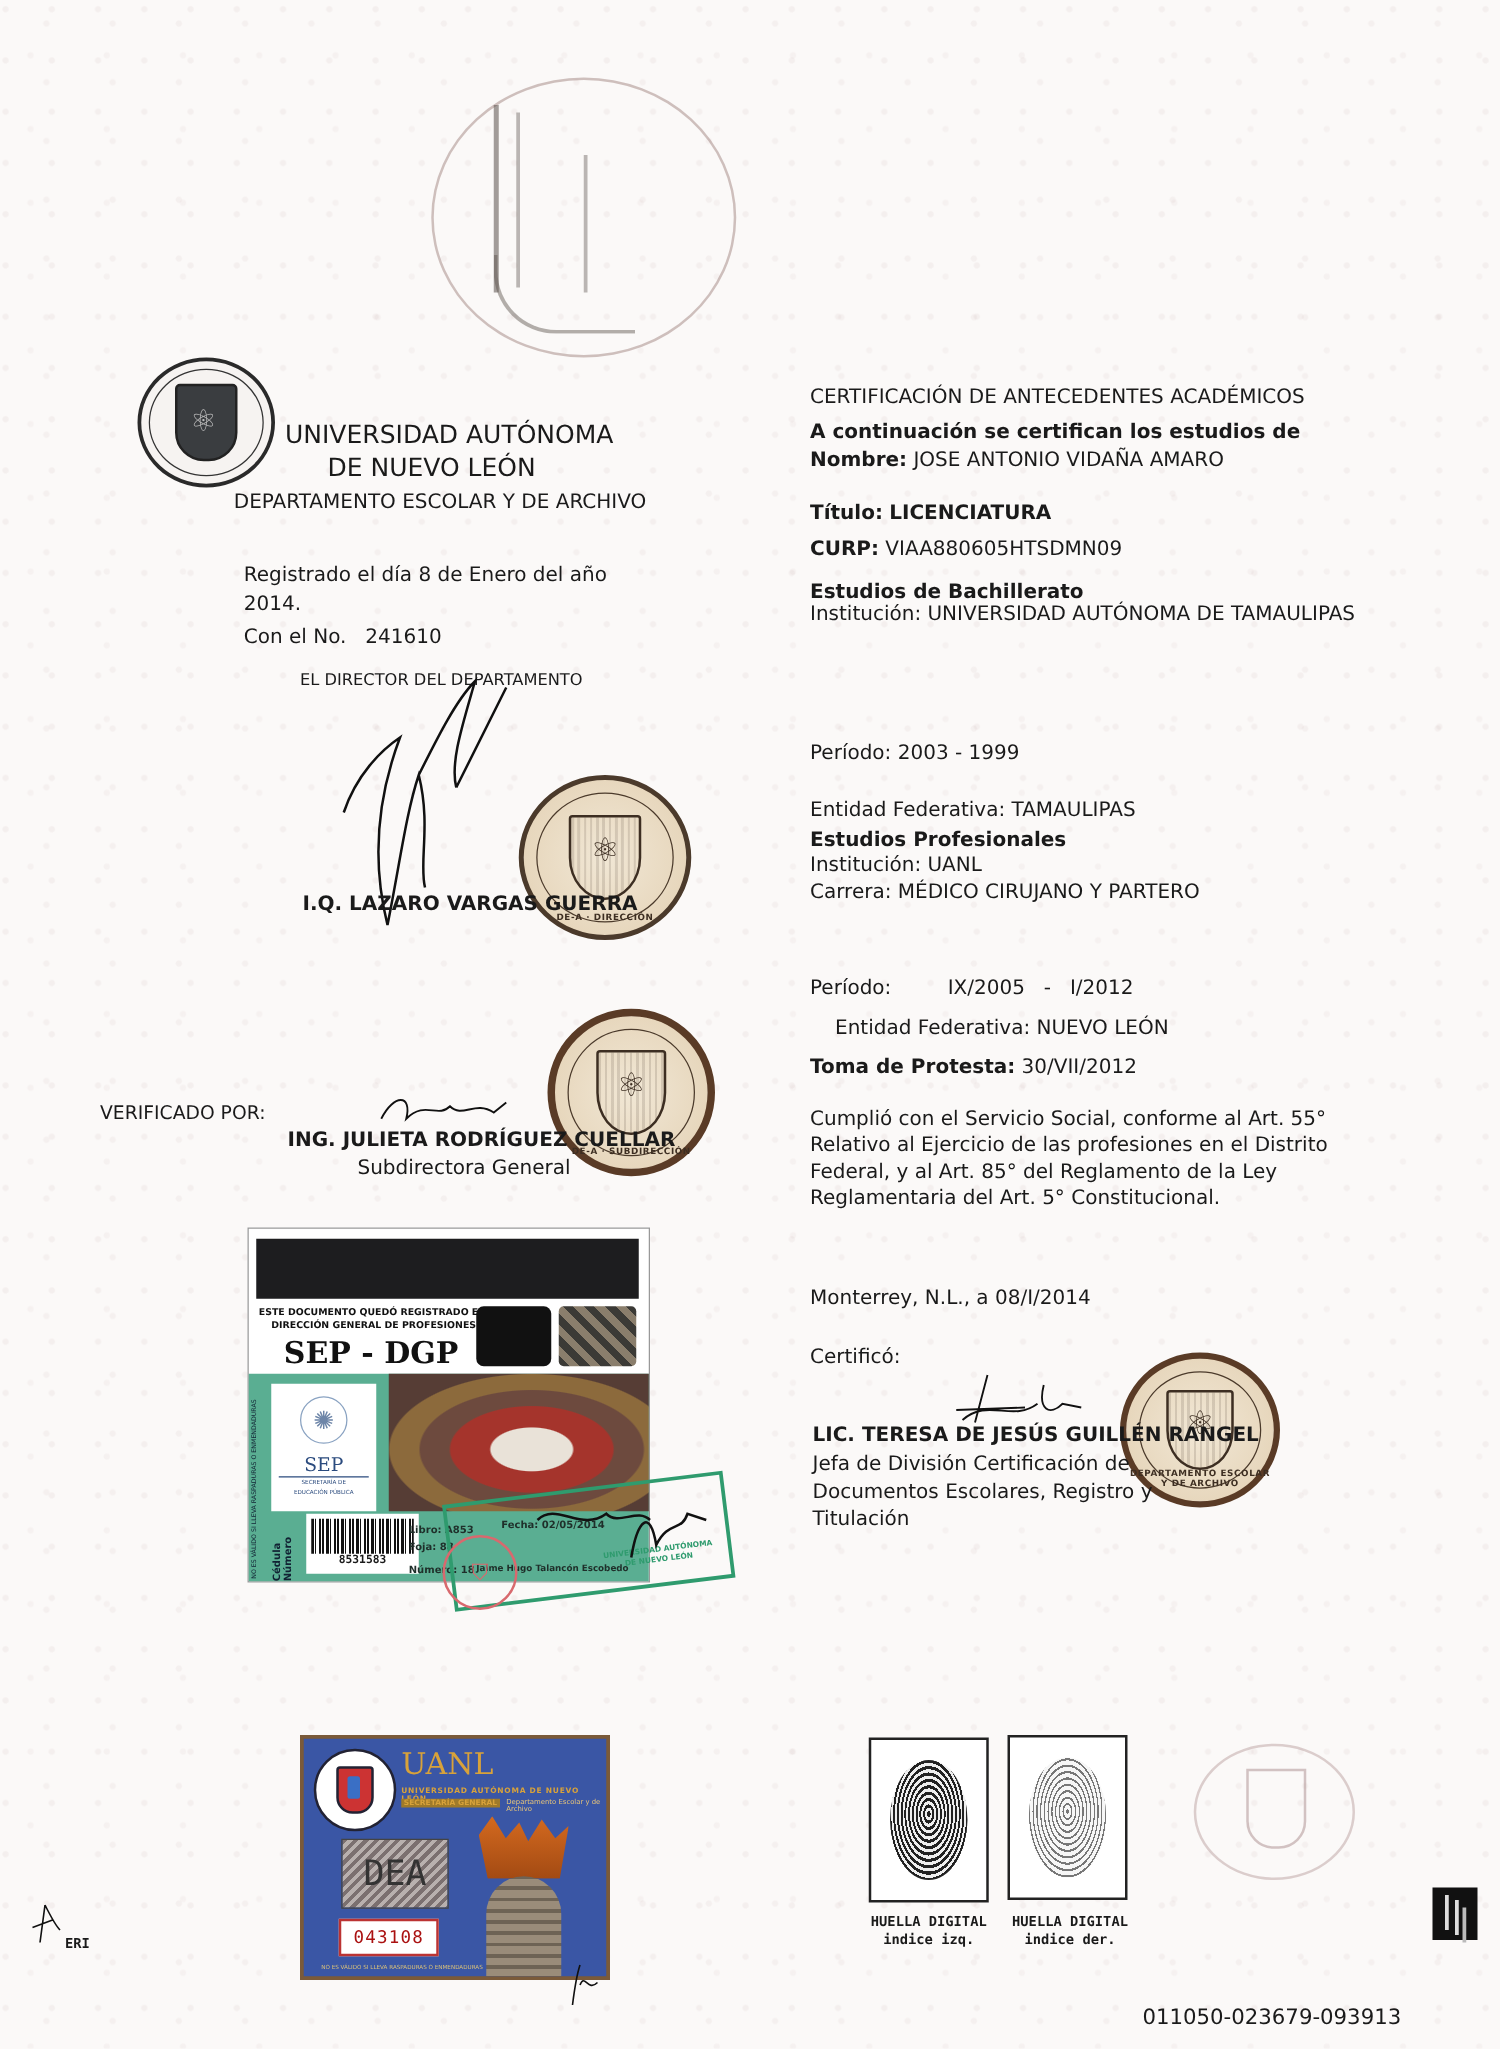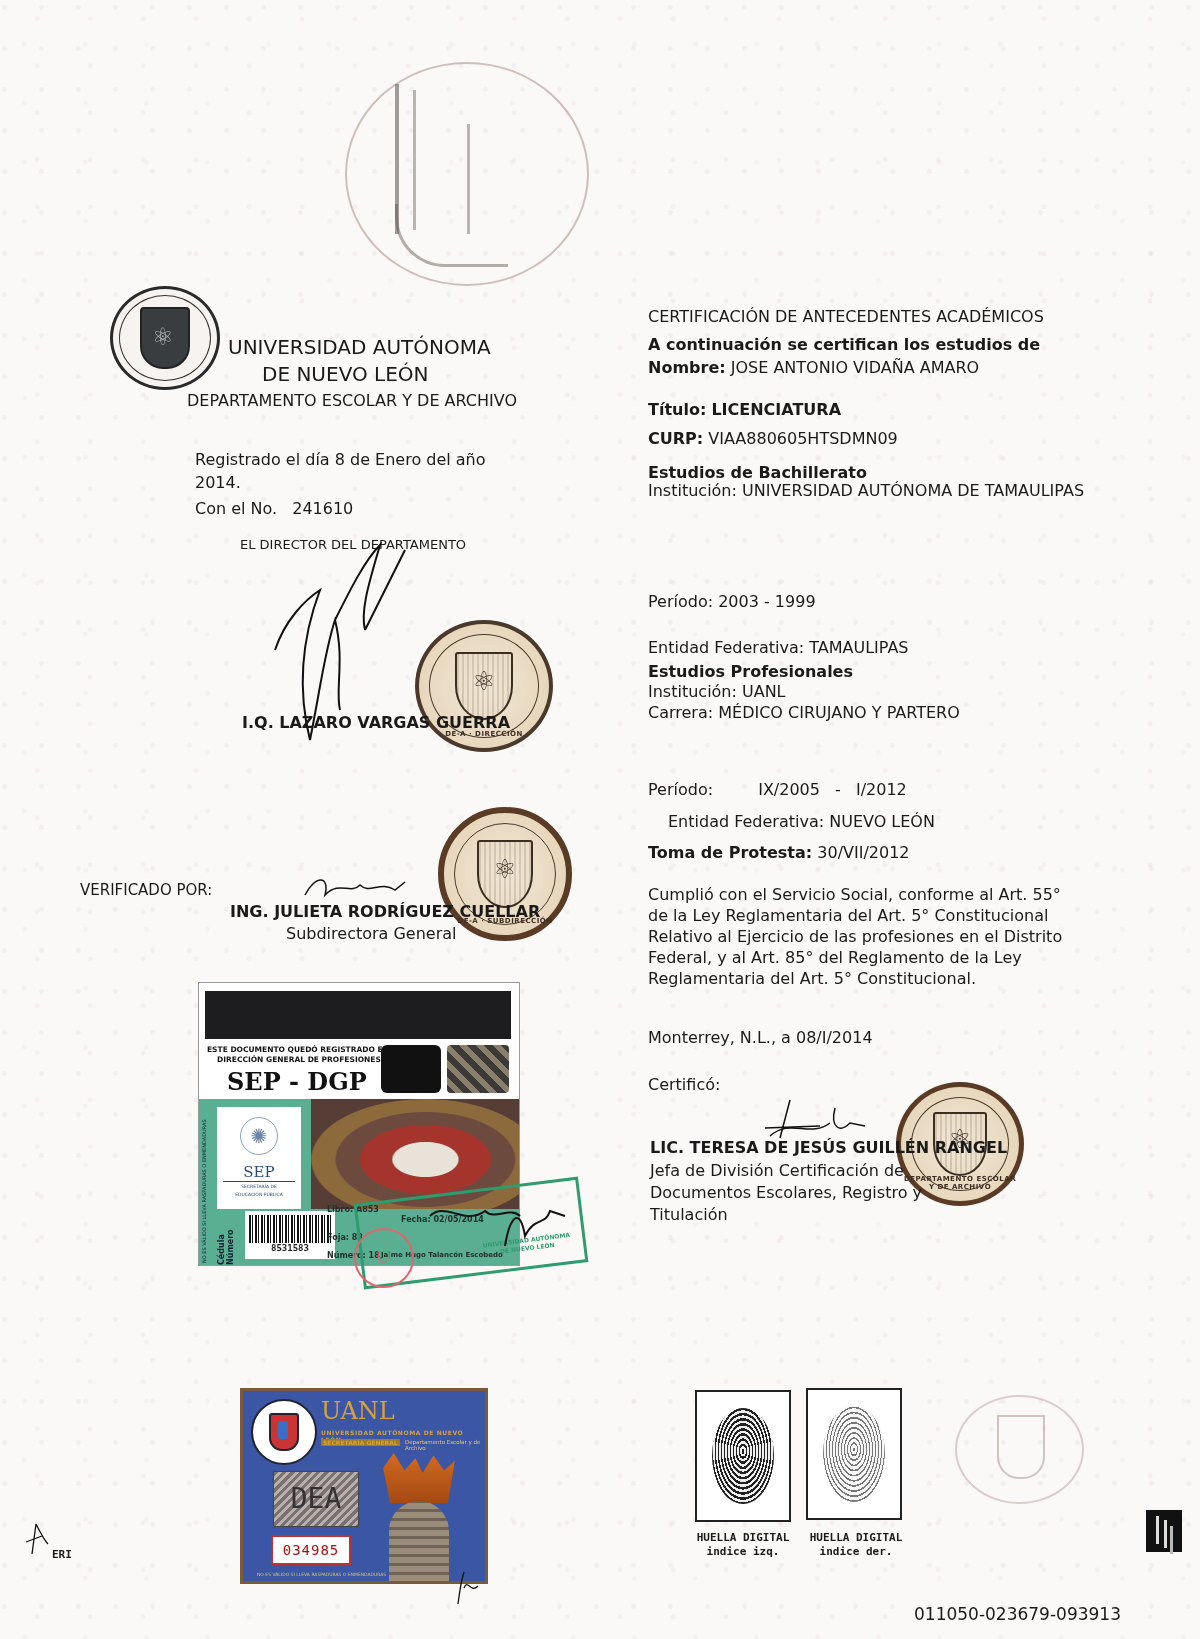--- a/index.html
+++ b/index.html
@@ -171,21 +171,21 @@
     <div class="sep">SEP</div>
     <div class="sub">SECRETARÍA DE</div>
     <div class="sub">EDUCACIÓN PÚBLICA</div>
   </div>
   <div class="sep-art"></div>
   <div class="sep-cedula">Cédula Número</div>
   <div class="sep-barcode">
     <div class="bars"></div>
     <div class="num">8531583</div>
   </div>
-  <div class="sep-field" style="left:128px; top:222px;">Libro: A853</div>
+  <div class="sep-field" style="left:128px; top:236px;">Libro: A853</div>
   <div class="sep-field" style="left:202px; top:232px;">Fecha: 02/05/2014</div>
   <div class="sep-field" style="left:128px; top:250px;">Foja: 88</div>
   <div class="sep-field" style="left:128px; top:268px;">Número: 18</div>
   <div class="sep-field" style="left:182px; top:268px; font-size:7px;">Jaime Hugo Talancón Escobedo</div>
 </div>
 <div class="abs green-stamp">
   <div class="txt">
     <div>UNIVERSIDAD AUTÓNOMA</div>
     <div>DE NUEVO LEÓN</div>
   </div>
@@ -197,21 +197,21 @@
 
 <div class="abs uanl-card">
   <div class="logo">
       <div class="sh"></div>
     </div>
   <div class="title">UANL</div>
   <div class="sub1">UNIVERSIDAD AUTÓNOMA DE NUEVO LEÓN</div>
   <div class="sub2">SECRETARÍA GENERAL</div>
   <div class="abs" style="left:162px; top:48px; font-size:5.5px; color:#e6c47a;">Departamento Escolar y de Archivo</div>
   <div class="holo">DEA</div>
-  <div class="folio">034985</div>
+  <div class="folio">043108</div>
   <div class="flame"></div>
   <div class="tower"></div>
   <div class="foot">NO ES VÁLIDO SI LLEVA RASPADURAS O ENMENDADURAS</div>
 </div>
 
 <div class="abs t" style="left:648px; top:307px; font-size:16px;">CERTIFICACIÓN DE ANTECEDENTES ACADÉMICOS</div>
 <div class="abs t b" style="left:648px; top:335px; font-size:16px;">A continuación se certifican los estudios de</div>
 <div class="abs t" style="left:648px; top:358px;">
   <span class="b">Nombre:</span>
   <span>JOSE ANTONIO VIDAÑA AMARO</span>
@@ -255,21 +255,20 @@
 <div class="abs t" style="left:648px; top:812px;margin-left:20px;">
   <span>Entidad Federativa:</span>
   <span>NUEVO LEÓN</span>
 </div>
 <div class="abs t" style="left:648px; top:843px;">
   <span class="b">Toma de Protesta:</span>
   <span>30/VII/2012</span>
 </div>
 <div class="abs" style="left:648px; top:884px; font-size:16px; line-height:21px;">
   <div>Cumplió con el Servicio Social, conforme al Art. 55°</div>
-  <div>de la Ley Reglamentaria del Art. 5° Constitucional</div>
   <div>Relativo al Ejercicio de las profesiones en el Distrito</div>
   <div>Federal, y al Art. 85°  del  Reglamento de la Ley</div>
   <div>Reglamentaria del Art. 5° Constitucional.</div>
 </div>
 <div class="abs t" style="left:648px; top:1028px;">Monterrey, N.L., a 08/I/2014</div>
 <div class="abs t" style="left:648px; top:1075px;">Certificó:</div>
 <svg class="abs" style="left:760px; top:1098px;" width="110" height="48">
   <path class="sig" style="stroke-width:1.5" d="M30 2 L 20 40 M5 30 L 60 28 M10 38 C 30 20, 50 40, 70 25 M75 10 C 70 30, 80 35, 90 25 L 105 28"></path>
 </svg>
 <div class="abs seal dark" style="left:896px; top:1082px; width:128px; height:124px; border-width:5px;">

